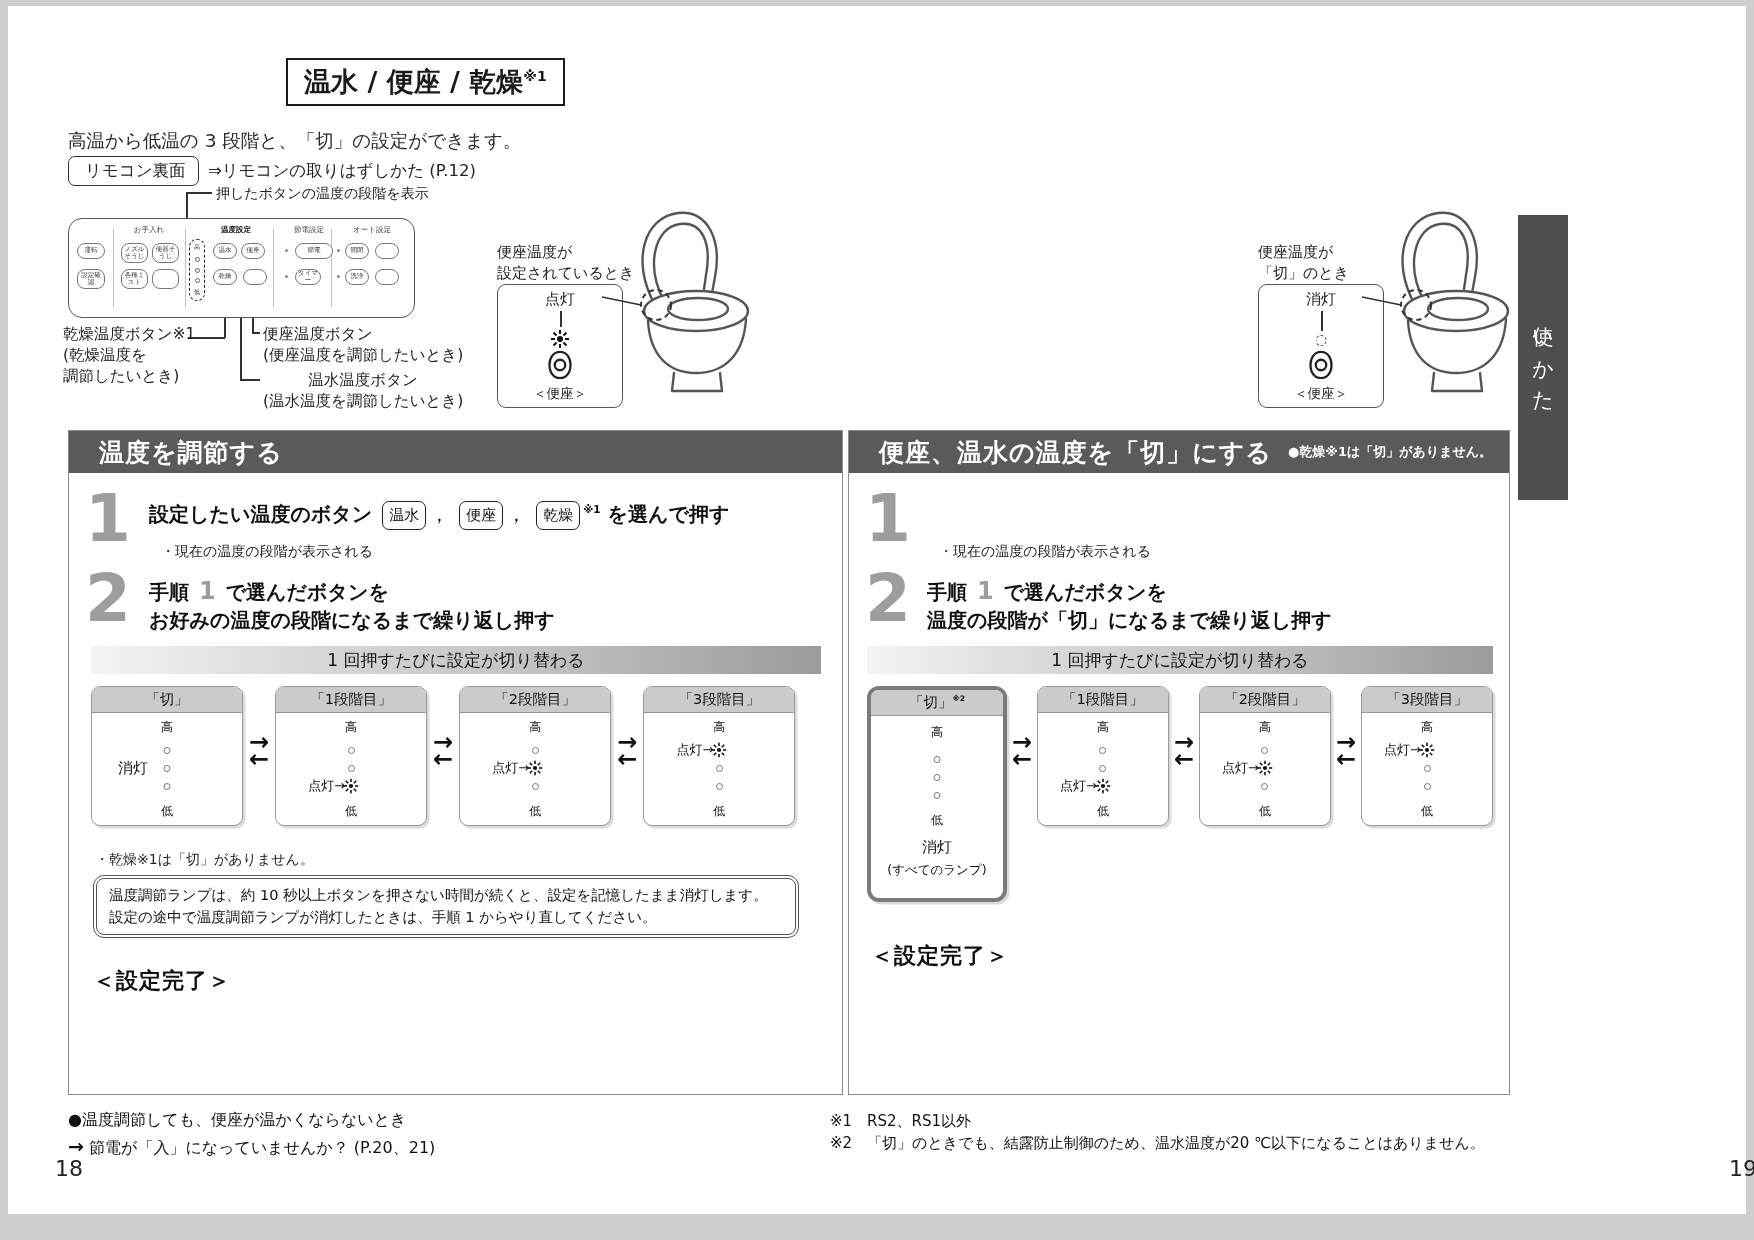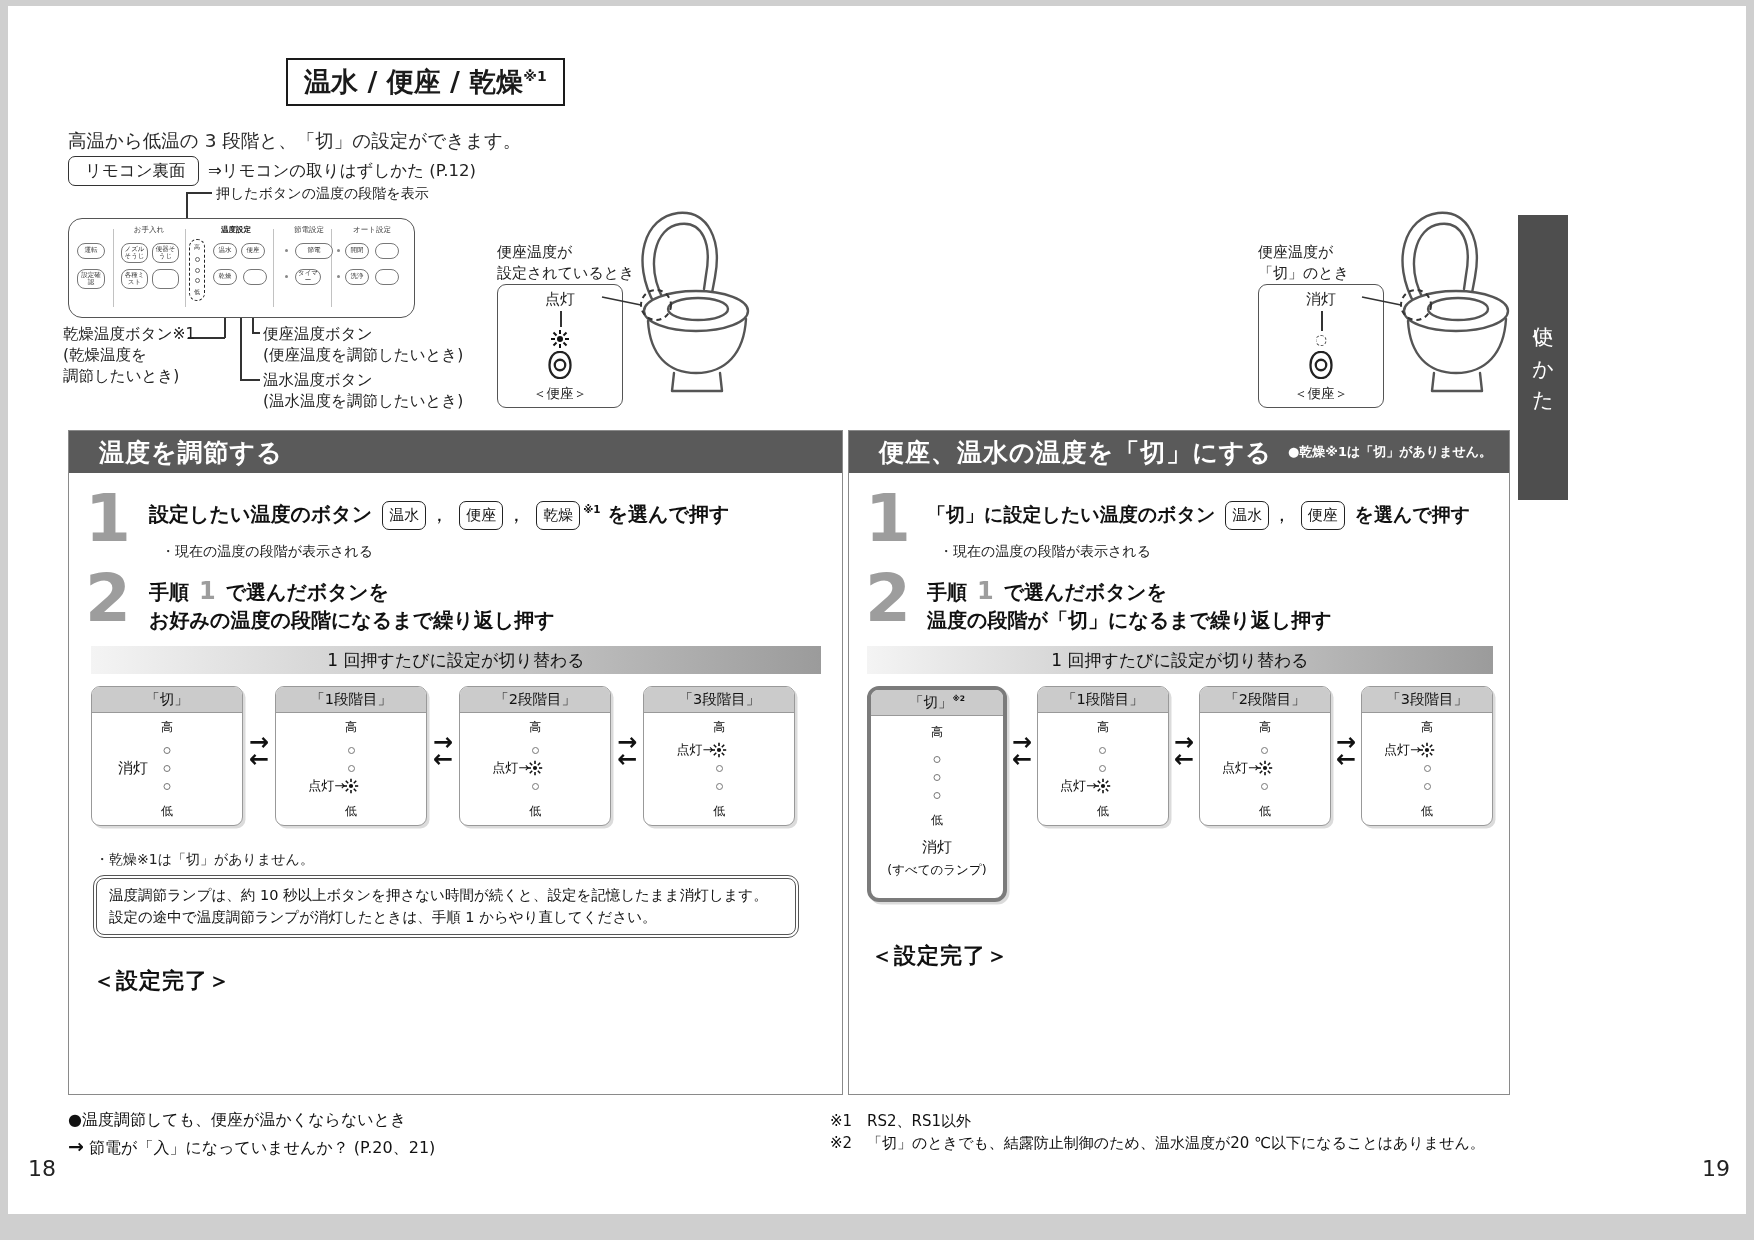--- a/index.html
+++ b/index.html
@@ -59,21 +59,21 @@
   .off-label{position:absolute;font-size:15px;color:#111;}
   .swap{display:flex;flex-direction:column;align-items:center;font-size:24px;font-weight:bold;color:#111;line-height:17px;}
   .dry-note{font-size:14px;color:#222;}
   .memo{border:1.4px solid #555;border-radius:11px;padding:2px;box-sizing:border-box;}
   .memo-in{border:1px solid #555;border-radius:8px;padding:5px 12px;font-size:14.5px;line-height:1.55;color:#111;}
   .done{font-size:22px;color:#111;font-weight:bold;letter-spacing:1px;}
   
   .foot{font-size:16px;color:#111;}
   .foot .arrow{font-weight:bold;font-size:19px;}
   .notes{font-size:15px;color:#111;}
-  .pagenum{font-size:22px;color:#222;}
+  .pagenum{font-size:22px;color:#222;margin-left:27px;}
   .side-tab{background:#4e4e4e;color:#fff;display:flex;align-items:center;justify-content:center;
             writing-mode:vertical-rl;font-size:21px;letter-spacing:6px;}
   svg{display:block;}
 </style>
 </head>
 <body>
 
 <div id="sheet">
   <div id="paper"></div>
 
@@ -140,21 +140,21 @@
 
   <div class="abs btn-label" style="left:63px;top:324px;">
     <div>乾燥温度ボタン※1</div>
     <div>(乾燥温度を</div>
     <div>調節したいとき)</div>
   </div>
   <div class="abs btn-label" style="left:263px;top:324px;">
     <div>便座温度ボタン</div>
     <div>(便座温度を調節したいとき)</div>
   </div>
-  <div class="abs btn-label" style="left:263px;top:370px;">
+  <div class="abs btn-label" style="left:263px;top:370px;text-align:center;">
     <div>温水温度ボタン</div>
     <div>(温水温度を調節したいとき)</div>
   </div>
 
   <div class="abs co-text" style="left:497px;top:242px;">
     <div>便座温度が</div>
     <div>設定されているとき</div>
   </div>
   <div class="abs co-box" style="left:497px;top:284px;width:124px;height:122px;">
     <div class="co-inner">
@@ -386,26 +386,20 @@
     </div>
     <div class="abs done" style="left:24px;top:535px;">＜設定完了＞</div>
   </div>
 
   <div class="abs section" style="left:848px;top:430px;width:662px;height:665px;">
     <div class="sec-head">
       <span class="main">便座、温水の温度を「切」にする</span>
       <span class="sub">●乾燥※1は「切」がありません。</span>
     </div>
     <div class="abs stepnum" style="left:16px;top:58px;">1</div>
-    <div class="abs stepline" style="left:78px;top:70px;font-size:19px;">
-      <span>「切」に設定したい温度のボタン</span>
-      <span class="chip">温水</span><span style="font-weight:normal;">，</span>
-      <span class="chip">便座</span>
-      <span>を選んで押す</span>
-    </div>
     <div class="abs stepnote" style="left:90px;top:112px;">・現在の温度の段階が表示される</div>
     <div class="abs stepnum" style="left:16px;top:138px;">2</div>
     <div class="abs stepline" style="left:78px;top:146px;">
       <span>手順</span>
       <span class="ref">1</span>
       <span>で選んだボタンを</span>
     </div>
     <div class="abs stepline" style="left:78px;top:176px;">温度の段階が「切」になるまで繰り返し押す</div>
     <div class="abs cycle-bar" style="left:18px;top:215px;width:626px;height:28px;">1 回押すたびに設定が切り替わる</div>
 

